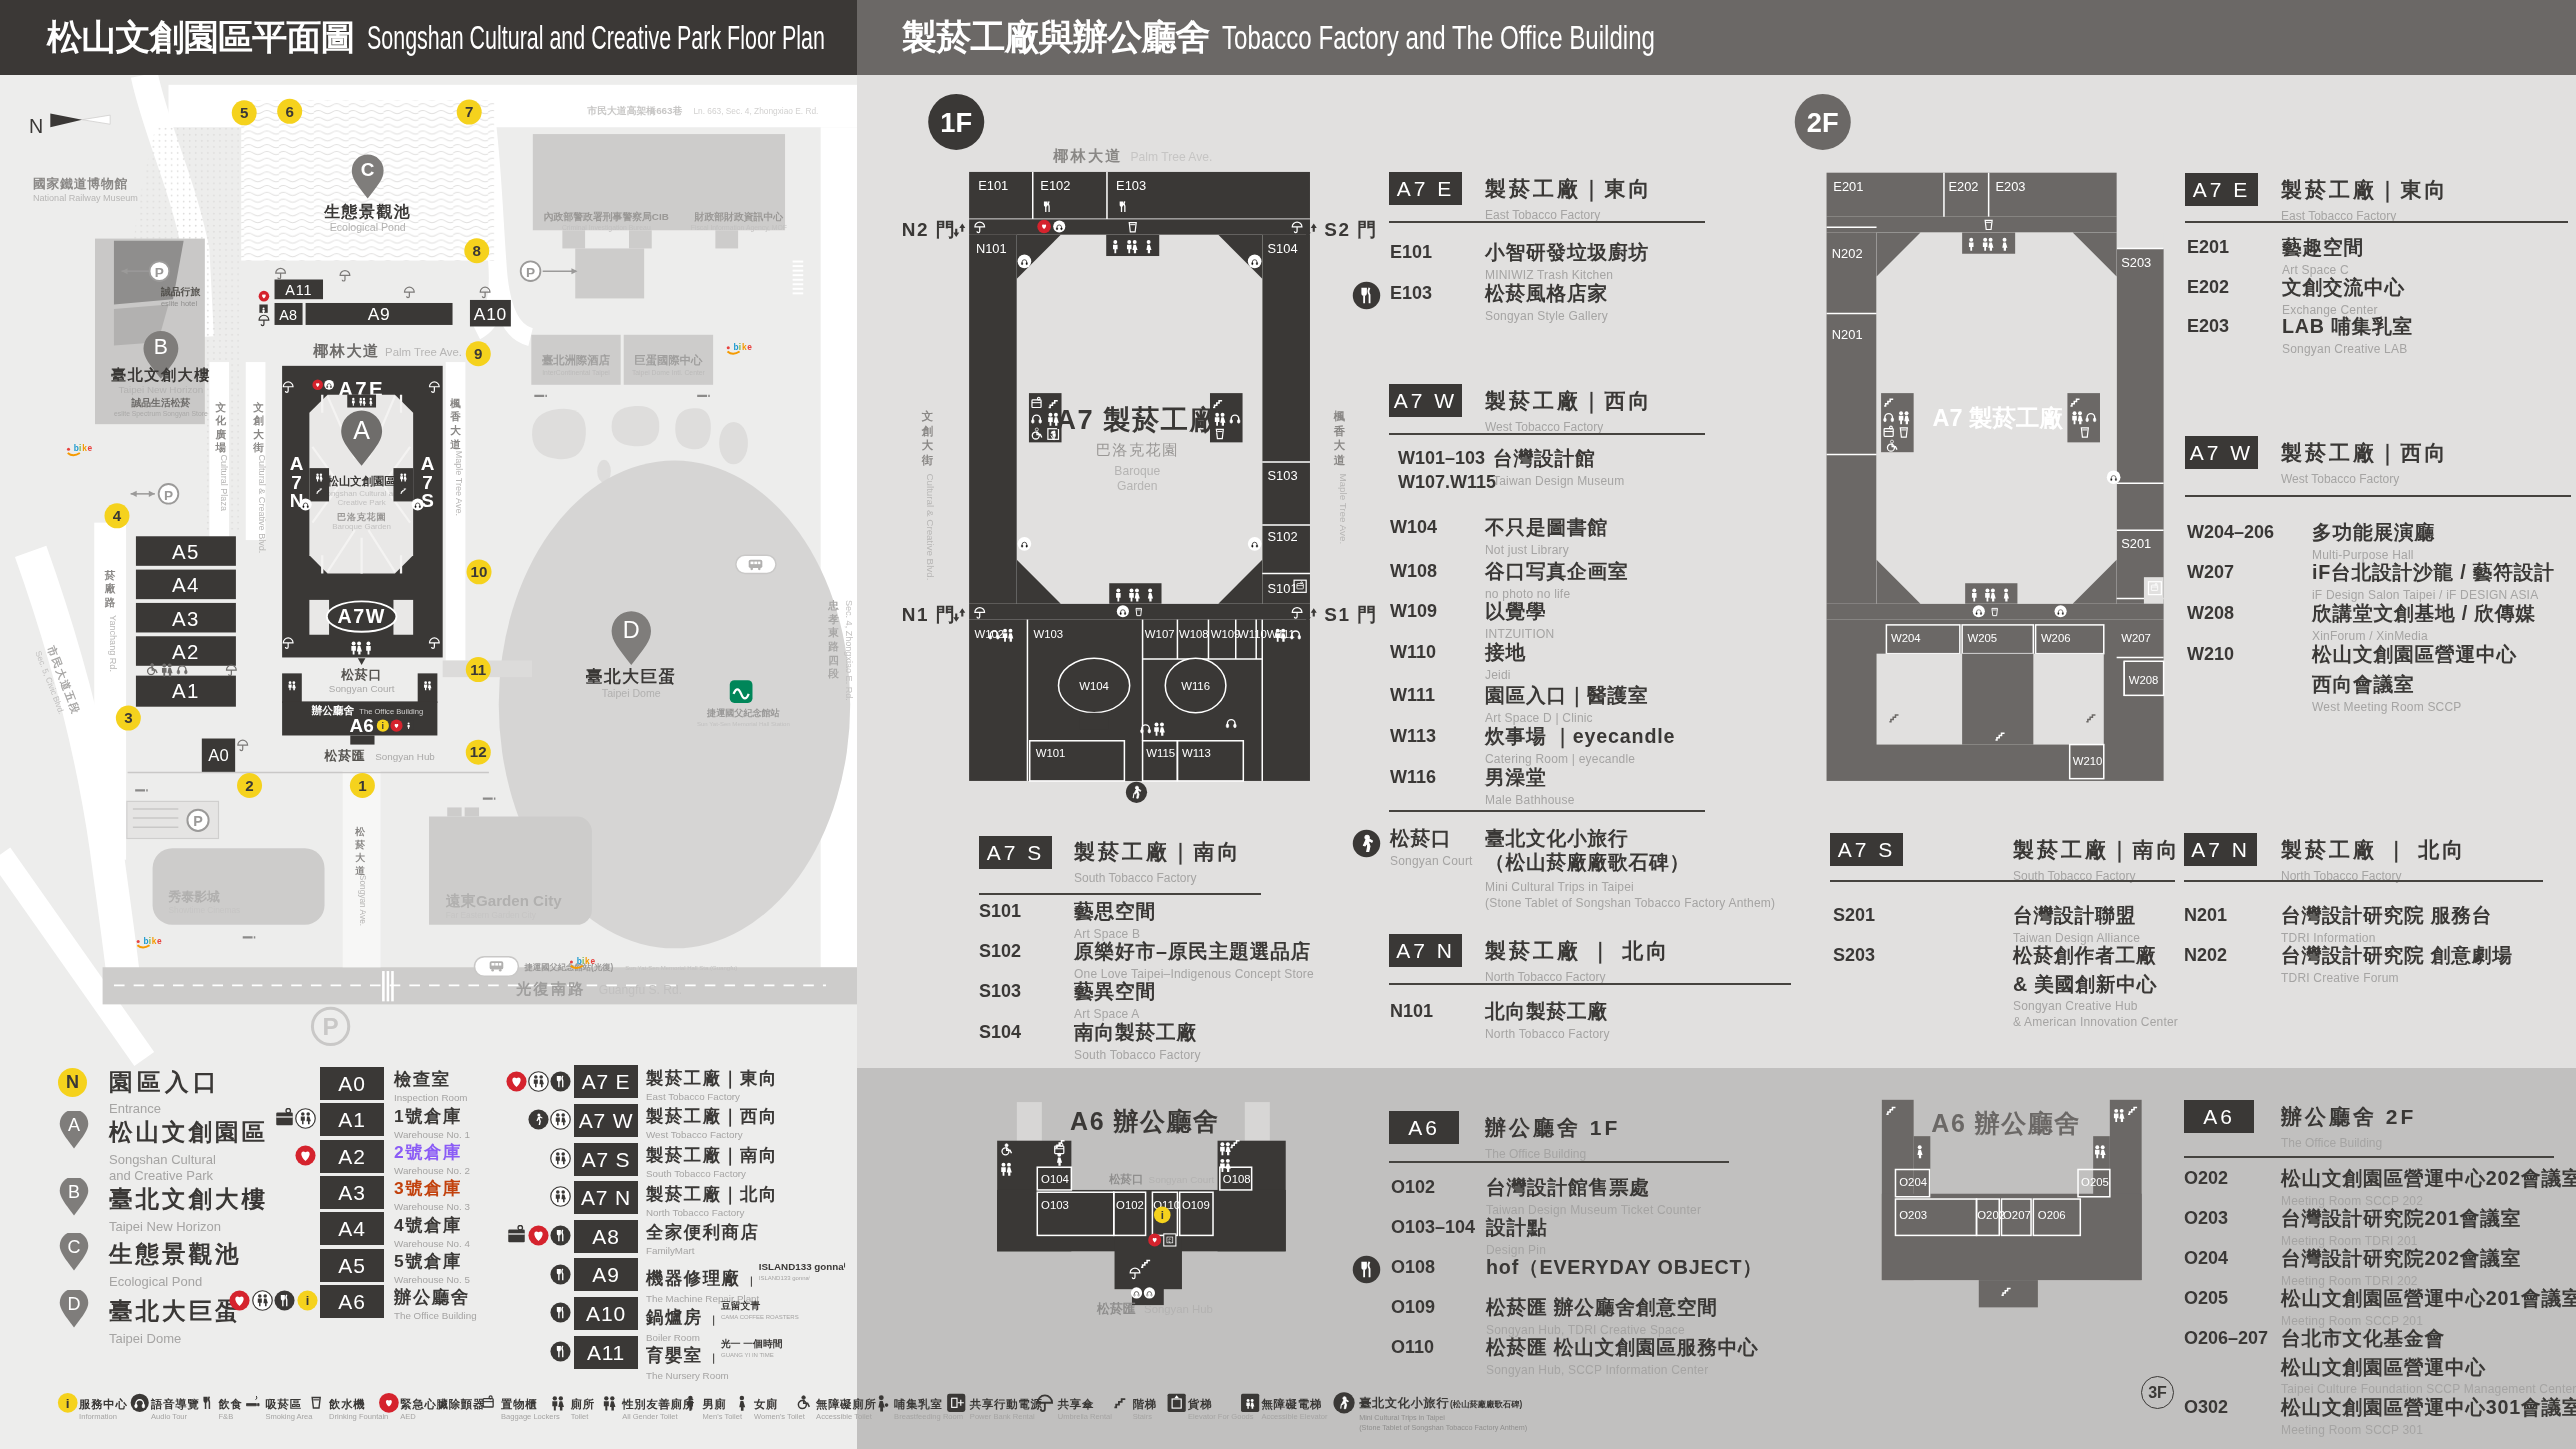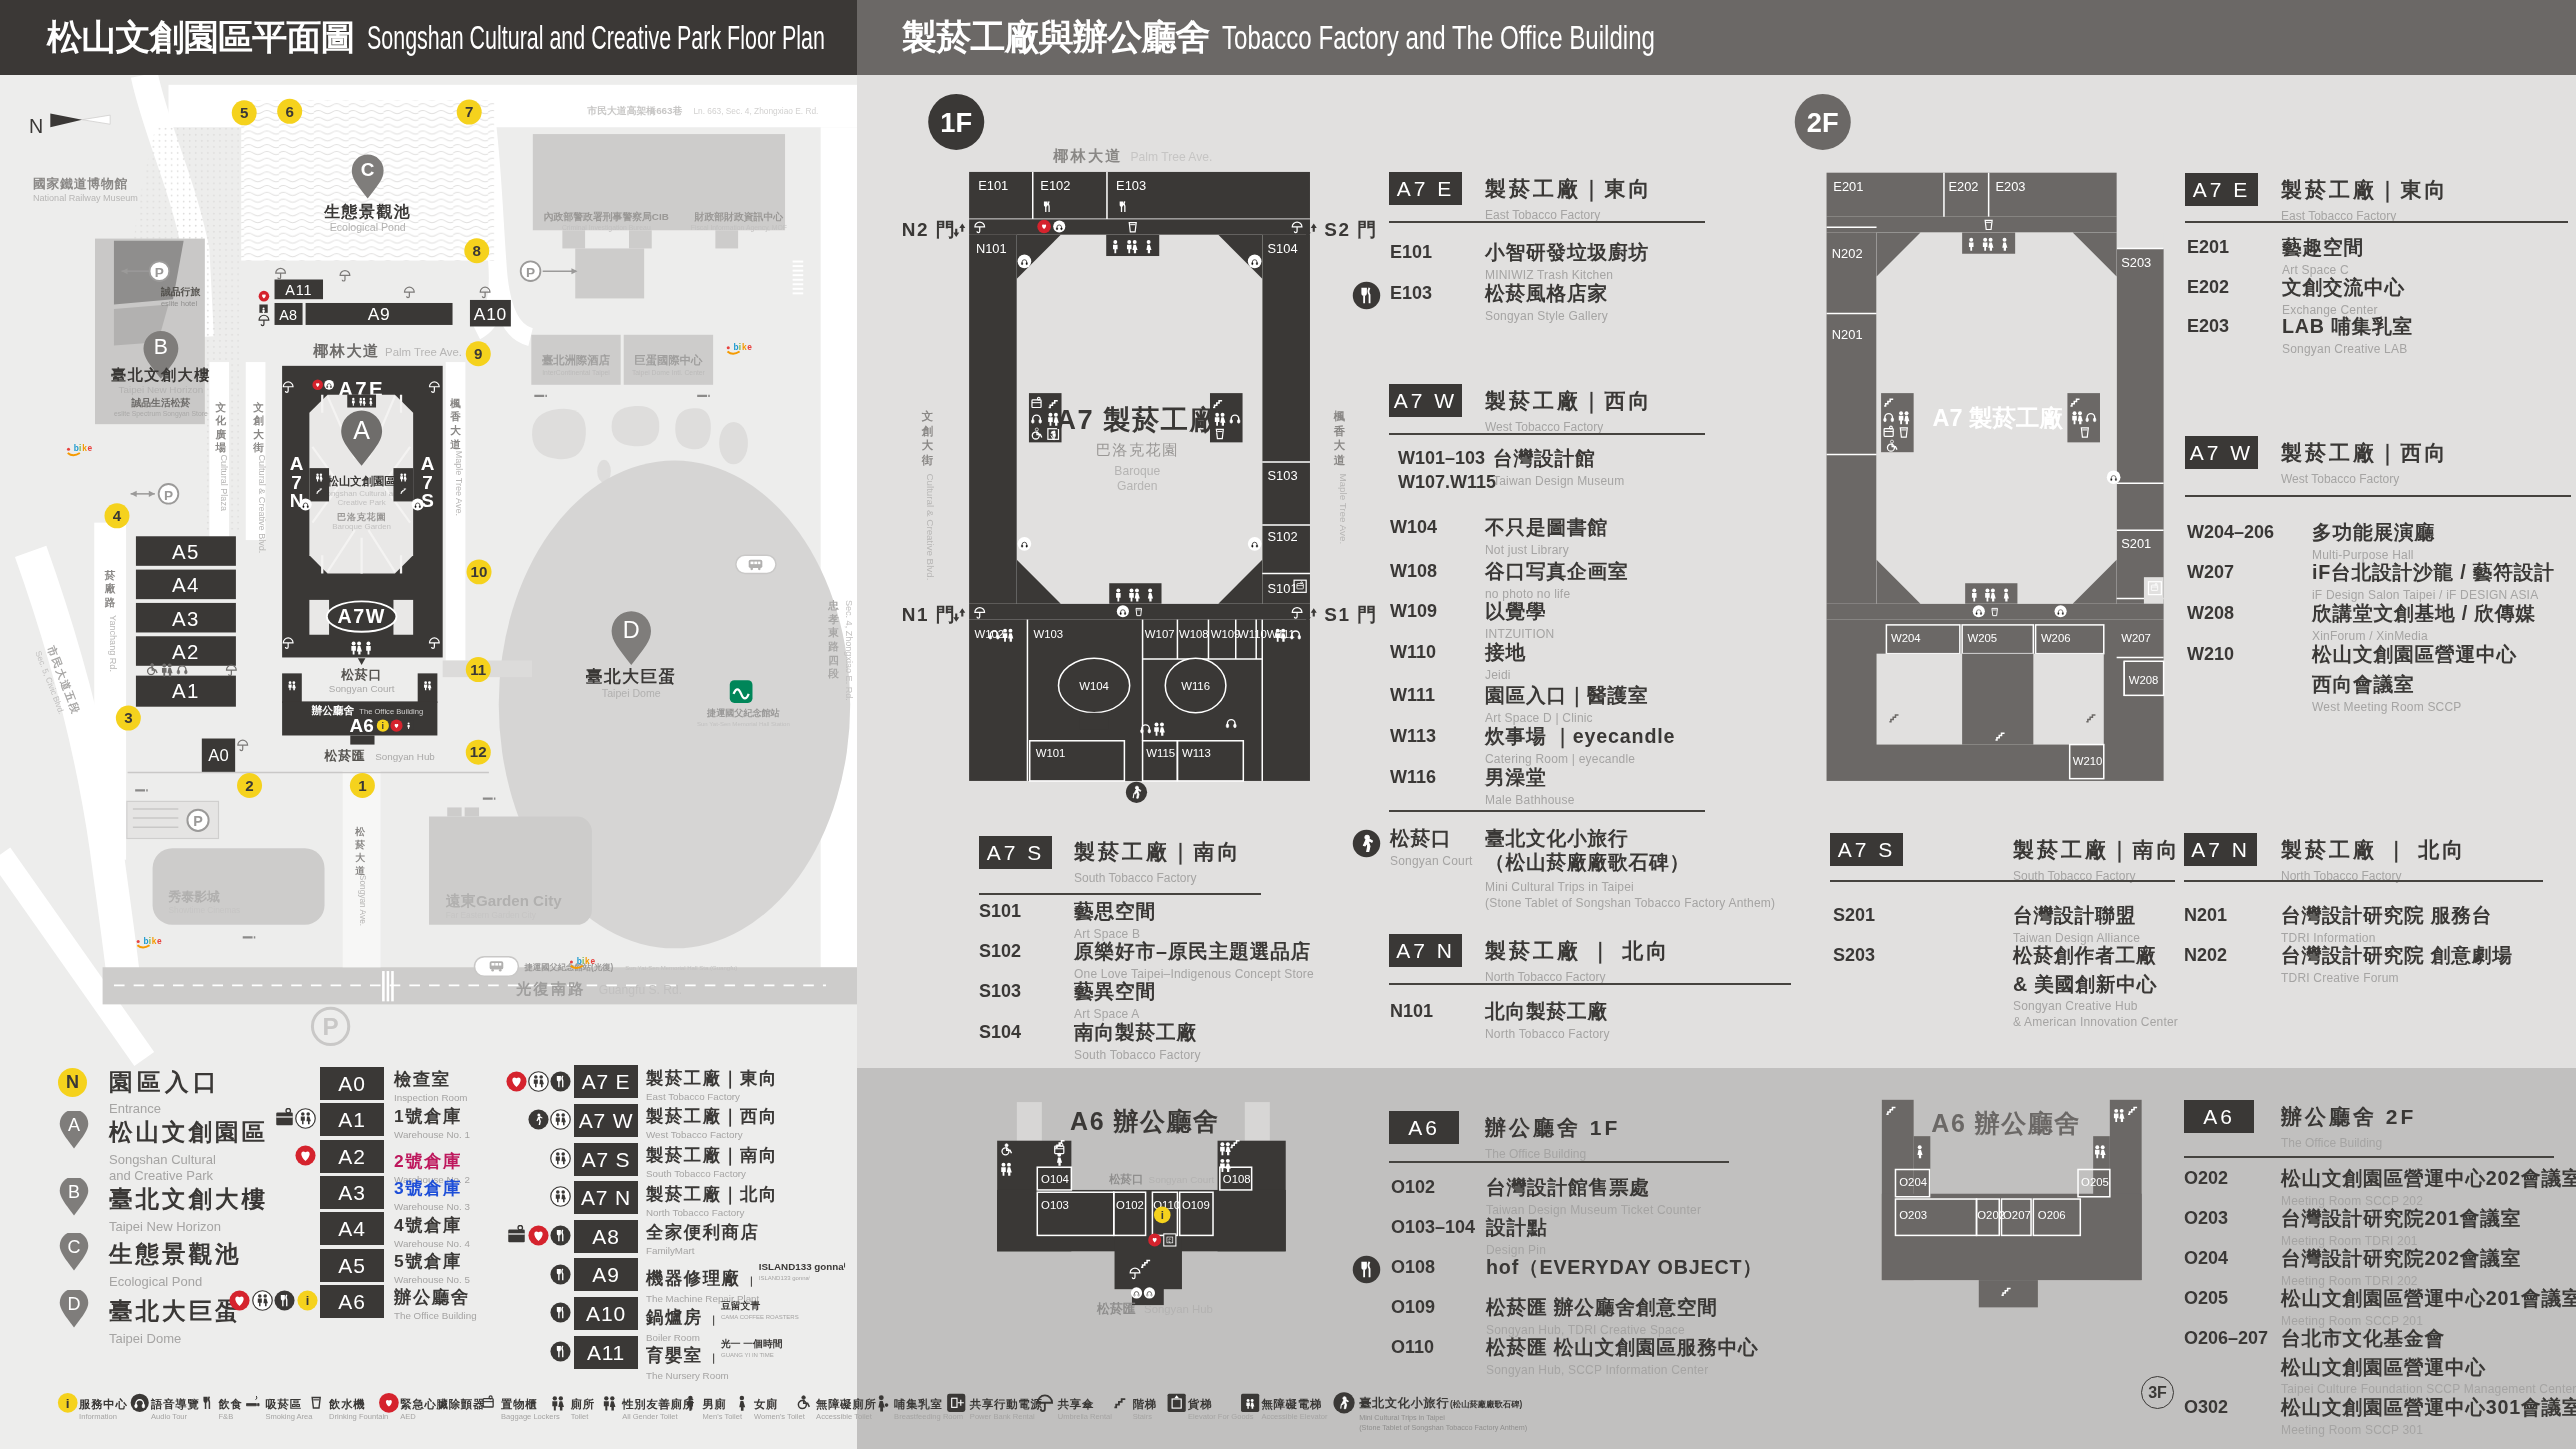--- a/index.html
+++ b/index.html
@@ -1344,26 +1344,26 @@
 <div class="abs" style="left:394px;top:1105px">
     <div style="font-size:17.4px;font-weight:bold;color:#3a3836;letter-spacing:1.5px;white-space:nowrap;line-height:19.7px;margin-top:2.3px">1號倉庫</div>
     <div style="font-size:9.8px;color:#a5a4a3;margin-top:2.3px;white-space:nowrap">Warehouse No. 1</div>
   </div>
 <svg class="abs" style="left:295px;top:1145px" width="21" height="21" viewBox="-14 -14 28 28">
     <circle r="13.4" fill="#d5232d"></circle>
     <path d="M0,7.2 C-9,-0.6 -5.6,-8.2 0,-4.4 C5.6,-8.2 9,-0.6 0,7.2 Z" fill="#fff"></path>
   </svg>
 <div class="abs" style="left:320px;top:1140px;width:64px;height:33px;background:#3a3836;color:#fff;display:flex;align-items:center;justify-content:center;font-size:21px;letter-spacing:0.8px">A2</div>
 <div class="abs" style="left:394px;top:1141px">
-    <div style="font-size:17.4px;font-weight:bold;color:#be185d;letter-spacing:1.5px;white-space:nowrap;line-height:19.7px;margin-top:11px">2號倉庫</div>
+    <div style="font-size:17.4px;font-weight:bold;color:#8b5cf6;letter-spacing:1.5px;white-space:nowrap;line-height:19.7px;margin-top:2px">2號倉庫</div>
     <div style="font-size:9.8px;color:#a5a4a3;margin-top:2.3px;white-space:nowrap">Warehouse No. 2</div>
   </div>
 <div class="abs" style="left:320px;top:1176px;width:64px;height:33px;background:#3a3836;color:#fff;display:flex;align-items:center;justify-content:center;font-size:21px;letter-spacing:0.8px">A3</div>
 <div class="abs" style="left:394px;top:1177px">
-    <div style="font-size:17.4px;font-weight:bold;color:#1d4ed8;letter-spacing:1.5px;white-space:nowrap;line-height:19.7px;margin-top:2.3px">3號倉庫</div>
+    <div style="font-size:17.4px;font-weight:bold;color:#c2410c;letter-spacing:1.5px;white-space:nowrap;line-height:19.7px;margin-top:2.3px">3號倉庫</div>
     <div style="font-size:9.8px;color:#a5a4a3;margin-top:2.3px;white-space:nowrap">Warehouse No. 3</div>
   </div>
 <div class="abs" style="left:320px;top:1212px;width:64px;height:33px;background:#3a3836;color:#fff;display:flex;align-items:center;justify-content:center;font-size:21px;letter-spacing:0.8px">A4</div>
 <div class="abs" style="left:394px;top:1214px">
     <div style="font-size:17.4px;font-weight:bold;color:#3a3836;letter-spacing:1.5px;white-space:nowrap;line-height:19.7px;margin-top:2.3px">4號倉庫</div>
     <div style="font-size:9.8px;color:#a5a4a3;margin-top:2.3px;white-space:nowrap">Warehouse No. 4</div>
   </div>
 <div class="abs" style="left:320px;top:1249px;width:64px;height:33px;background:#3a3836;color:#fff;display:flex;align-items:center;justify-content:center;font-size:21px;letter-spacing:0.8px">A5</div>
 <div class="abs" style="left:394px;top:1250px">
     <div style="font-size:17.4px;font-weight:bold;color:#3a3836;letter-spacing:1.5px;white-space:nowrap;line-height:19.7px;margin-top:2.3px">5號倉庫</div>

